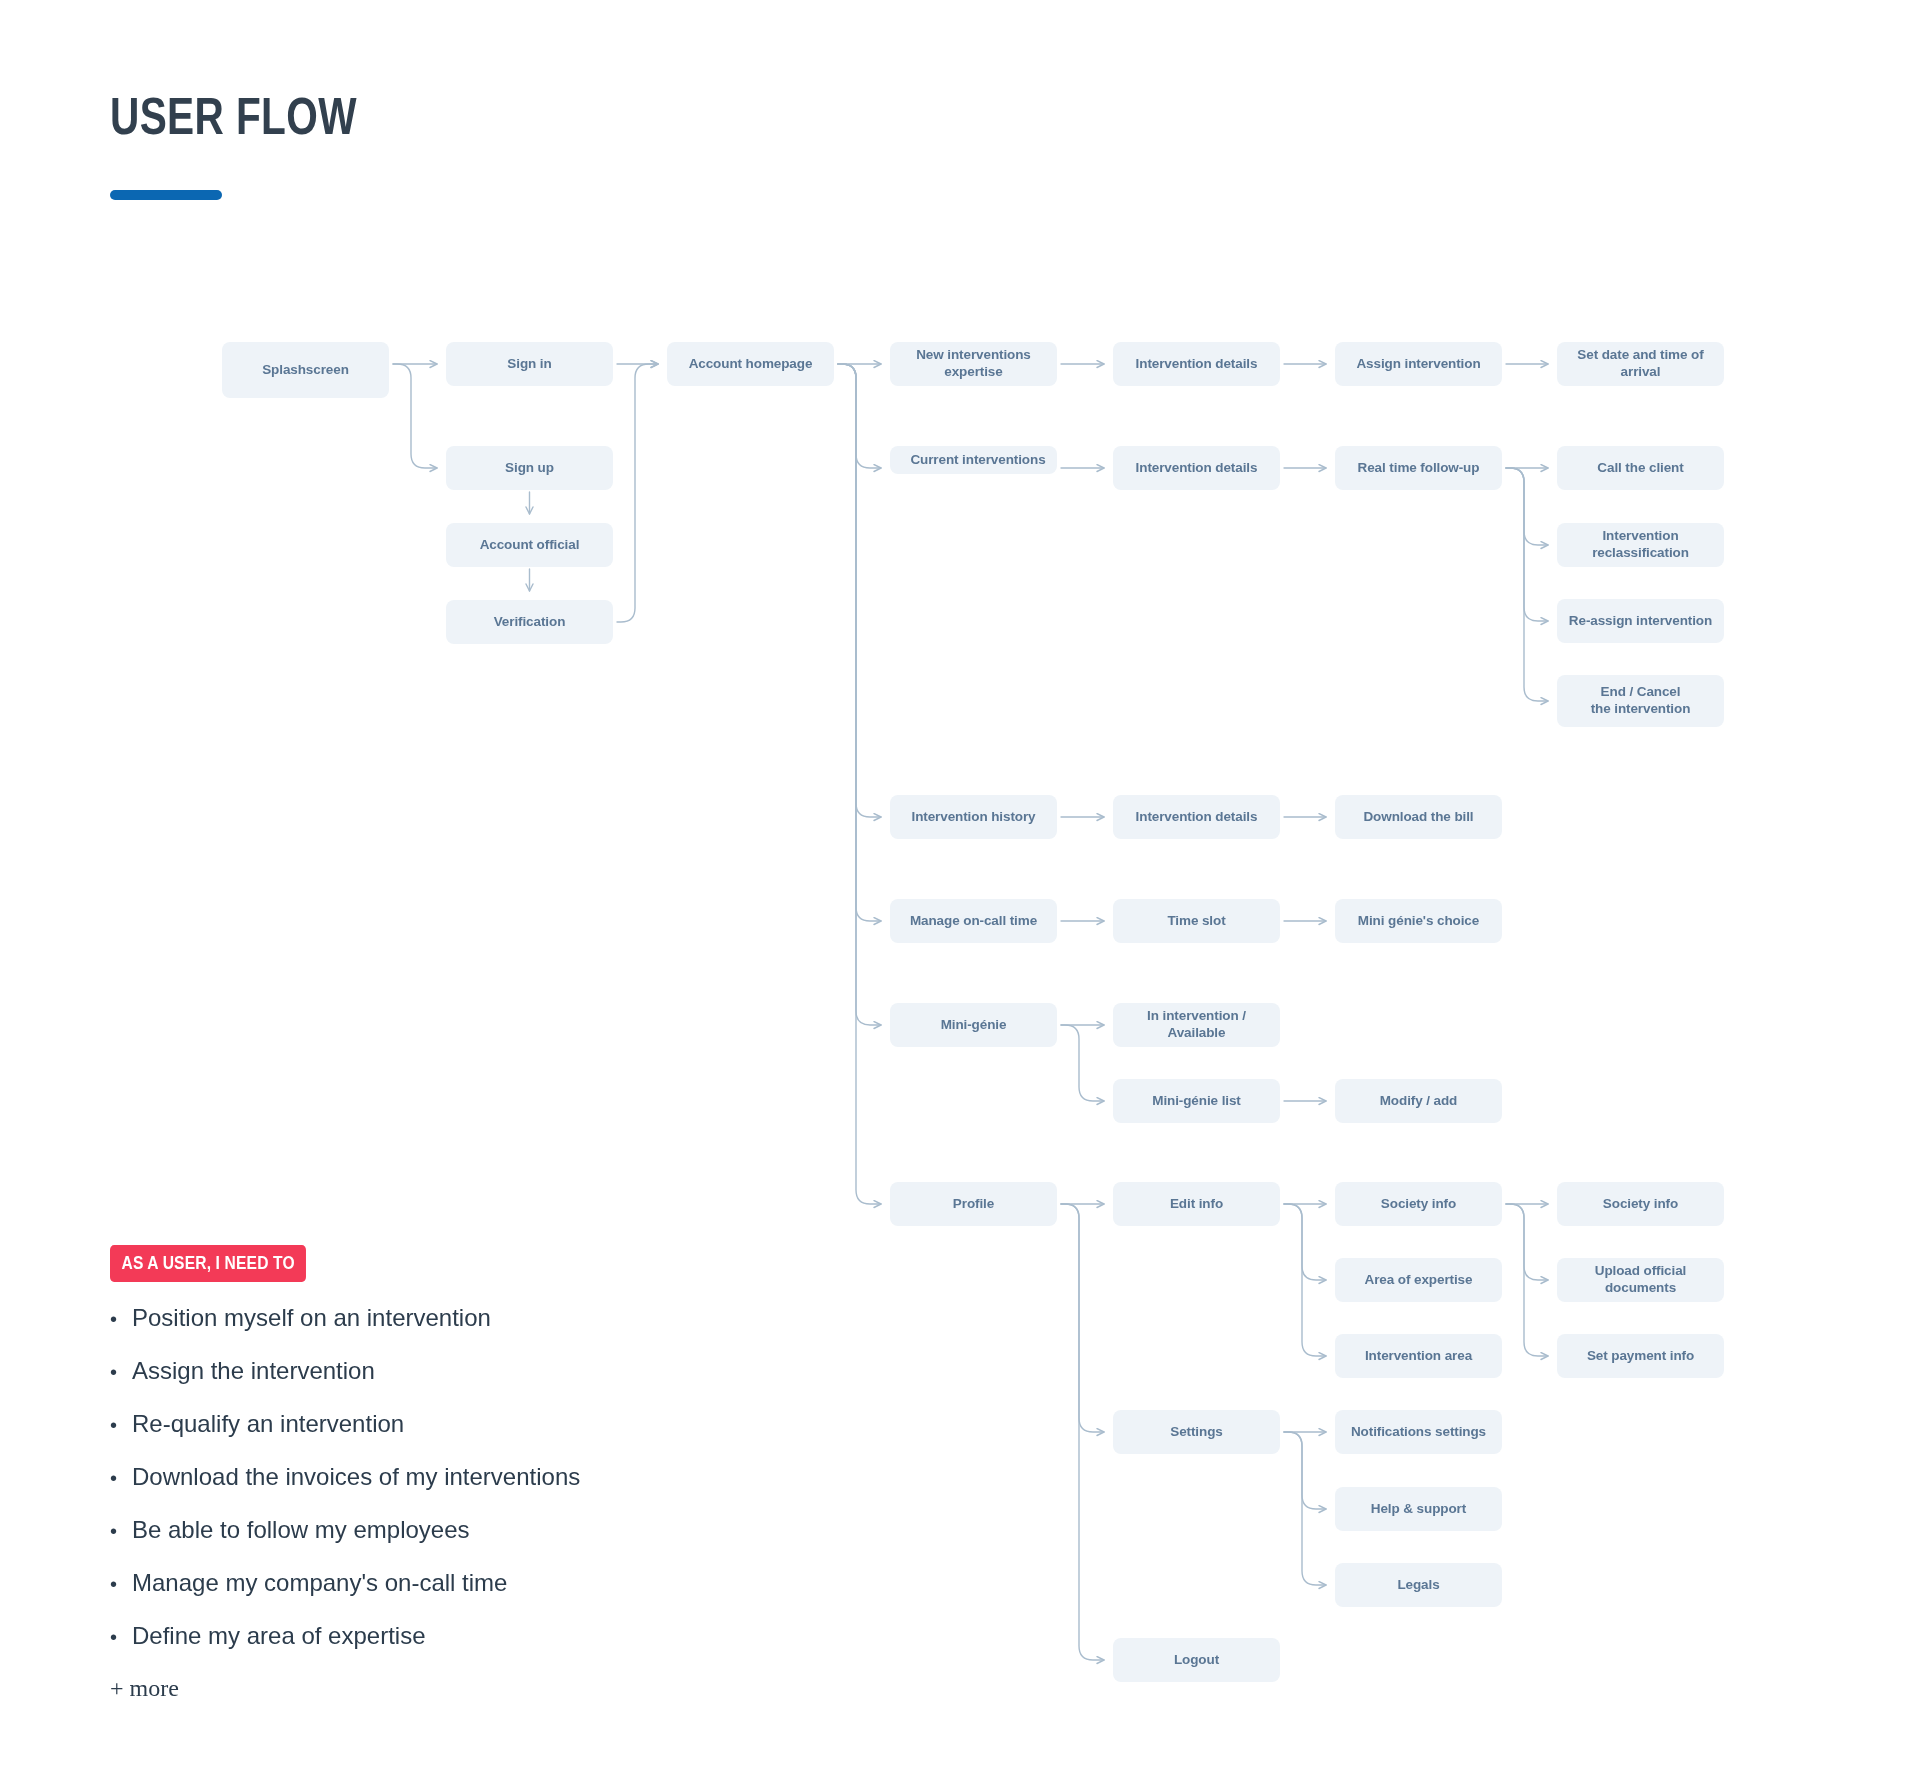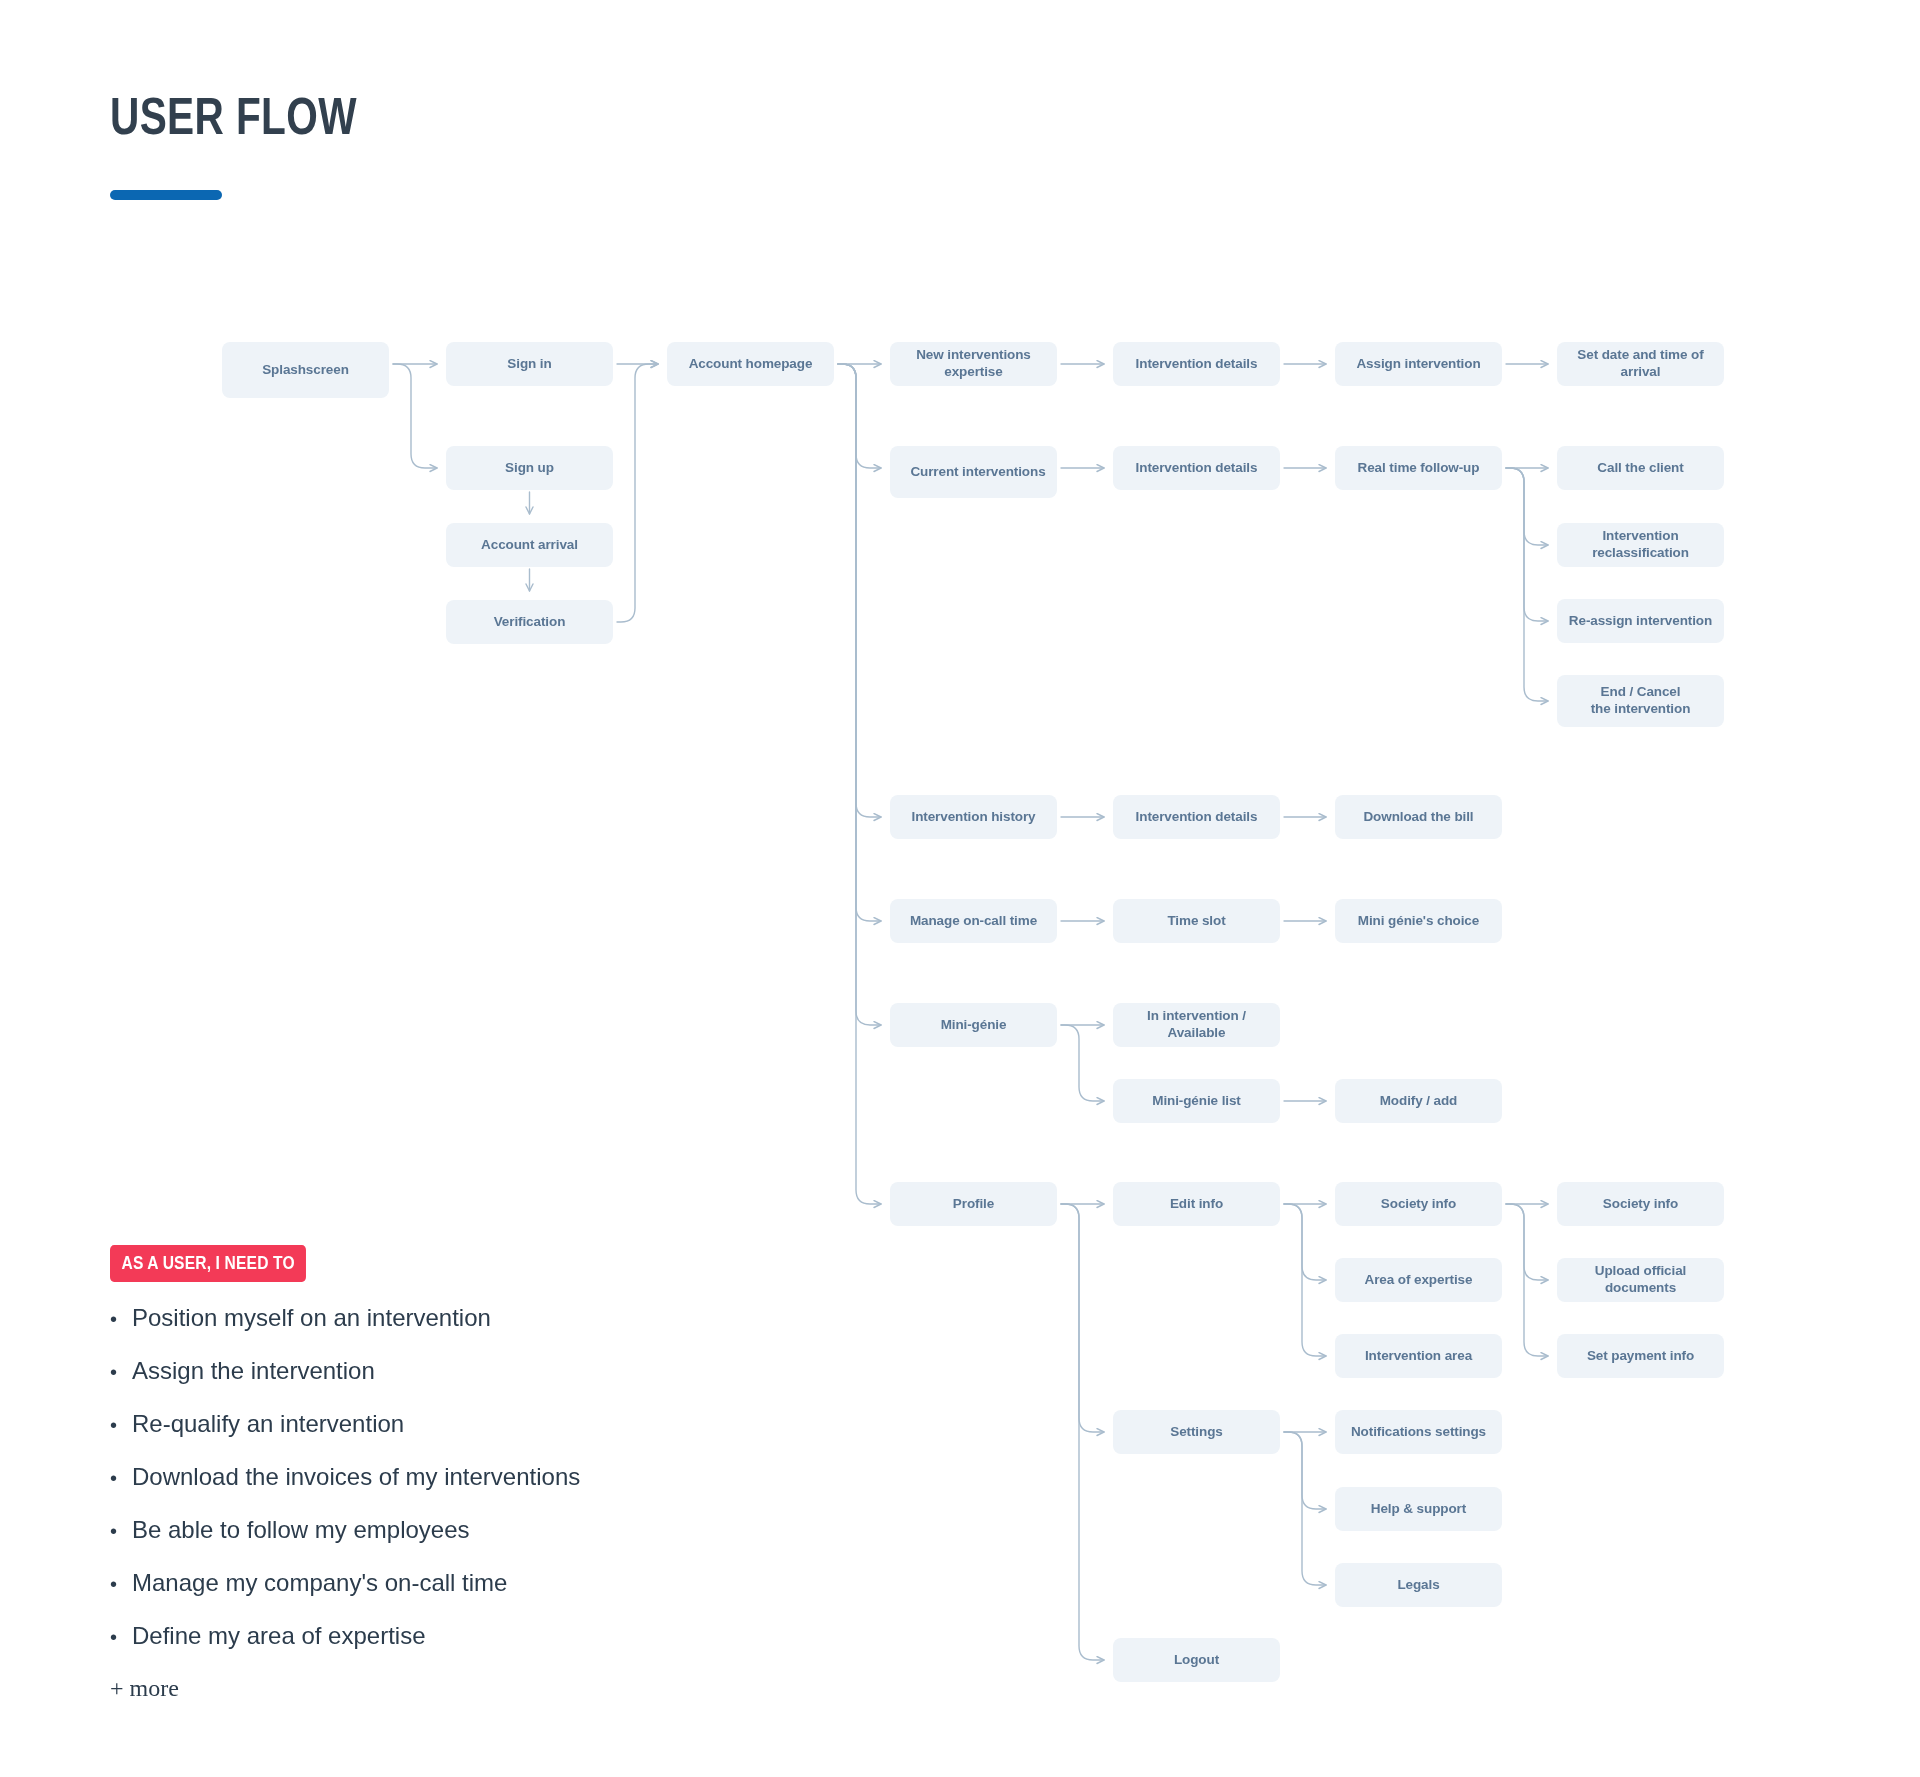--- a/index.html
+++ b/index.html
@@ -186,41 +186,41 @@
       <div class="node-box" style="left: 222px; top: 342px; width: 167px; height: 56px;">
         <div class="node-label">Splashscreen</div>
       </div>
       <div class="node-box" style="left: 446px; top: 342px; width: 167px; height: 44px;">
         <div class="node-label">Sign in</div>
       </div>
       <div class="node-box" style="left: 446px; top: 446px; width: 167px; height: 44px;">
         <div class="node-label">Sign up</div>
       </div>
       <div class="node-box" style="left: 446px; top: 523px; width: 167px; height: 44px;">
-        <div class="node-label">Account arrival</div>
+        <div class="node-label">Account official</div>
       </div>
       <div class="node-box" style="left: 446px; top: 600px; width: 167px; height: 44px;">
         <div class="node-label">Verification</div>
       </div>
       <div class="node-box" style="left: 667px; top: 342px; width: 167px; height: 44px;">
         <div class="node-label">Account homepage</div>
       </div>
       <div class="node-box" style="left: 890px; top: 342px; width: 167px; height: 44px;">
         <div class="node-label">New interventions expertise</div>
       </div>
       <div class="node-box" style="left: 1113px; top: 342px; width: 167px; height: 44px;">
         <div class="node-label">Intervention details</div>
       </div>
       <div class="node-box" style="left: 1335px; top: 342px; width: 167px; height: 44px;">
         <div class="node-label">Assign intervention</div>
       </div>
       <div class="node-box" style="left: 1557px; top: 342px; width: 167px; height: 44px;">
         <div class="node-label">Set date and time of arrival</div>
       </div>
-      <div class="node-box" style="left: 890px; top: 446px; width: 167px; height: 52px; padding-left: 17px;">
+      <div class="node-box" style="left: 890px; top: 446px; width: 167px; height: 28px; padding-left: 17px;">
         <div class="node-label">Current interventions</div>
       </div>
       <div class="node-box" style="left: 1113px; top: 446px; width: 167px; height: 44px;">
         <div class="node-label">Intervention details</div>
       </div>
       <div class="node-box" style="left: 1335px; top: 446px; width: 167px; height: 44px;">
         <div class="node-label">Real time follow-up</div>
       </div>
       <div class="node-box" style="left: 1557px; top: 446px; width: 167px; height: 44px;">
         <div class="node-label">Call the client</div>

